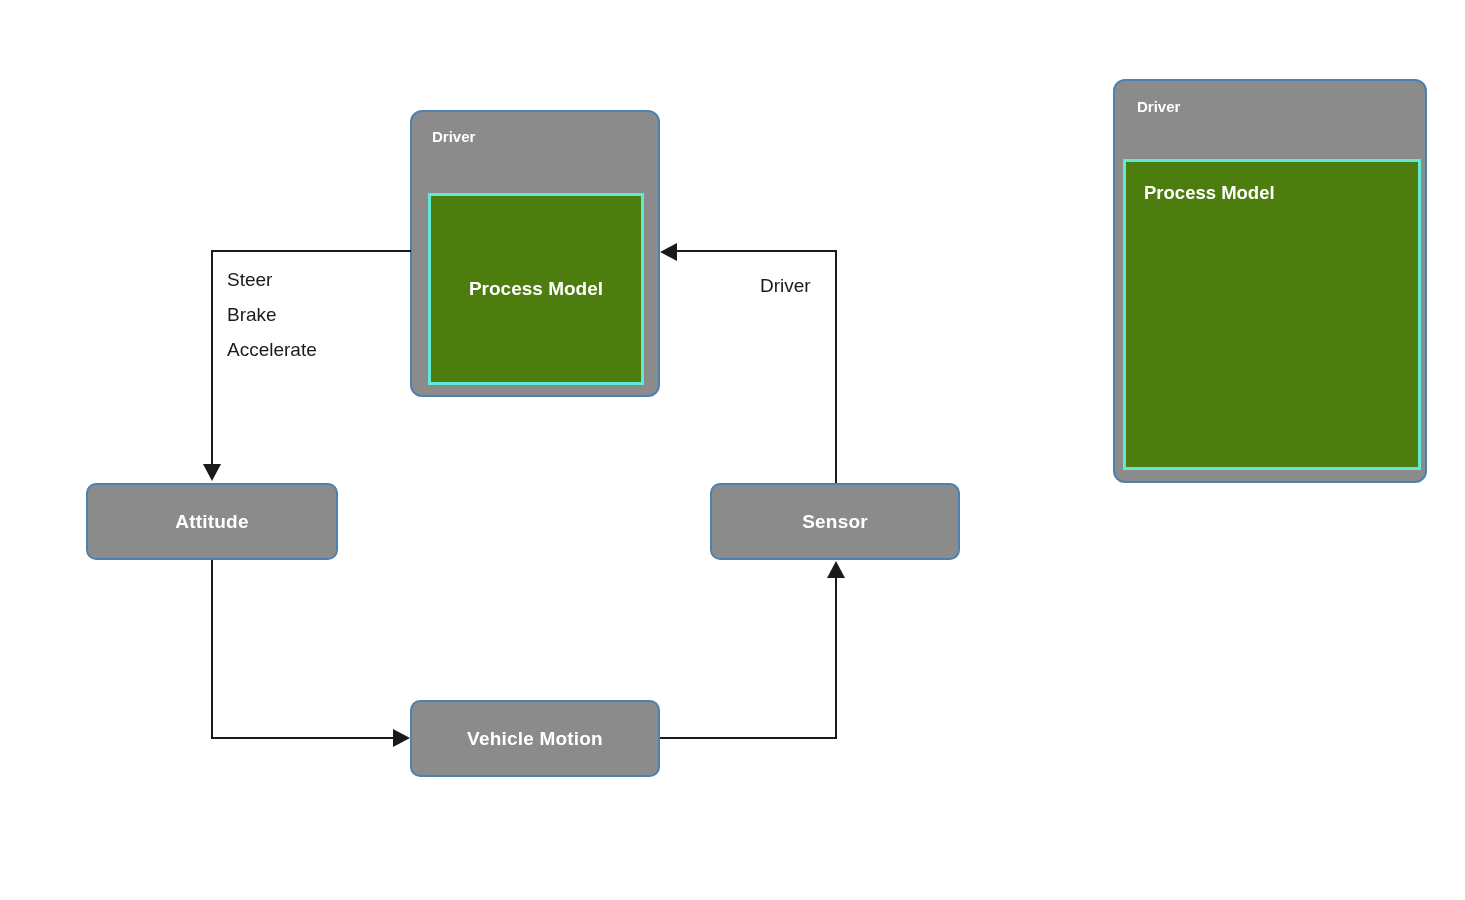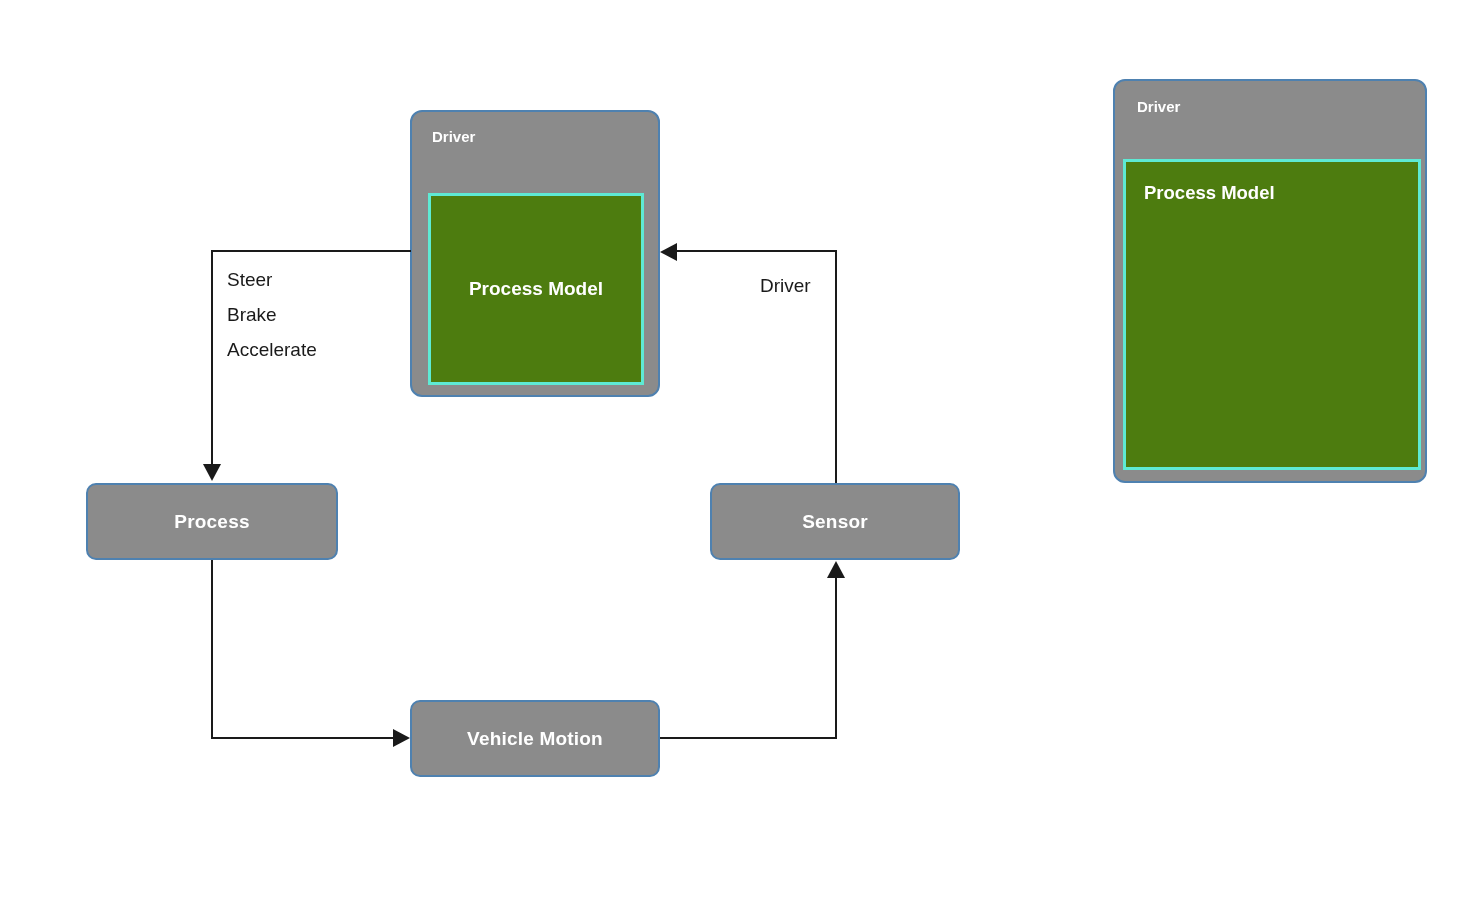--- a/index.html
+++ b/index.html
@@ -130,21 +130,21 @@
 <div id="canvas">
 
   <div class="driver-panel" style="left:410px; top:110px; width:250px; height:287px;">
     <div class="panel-title" style="left:20px; top:16px;">Driver</div>
     <div class="inner-panel" style="left:16px; top:65px; width:216px; height:192px;">
       <div class="inner-centered-label">Process Model</div>
     </div>
   </div>
 
   <div class="node" style="left:86px; top:483px; width:252px; height:77px;">
-    <span>Process</span>
+    <span>Attitude</span>
   </div>
 
   <div class="node" style="left:710px; top:483px; width:250px; height:77px;">
     <span>Sensor</span>
   </div>
 
   <div class="node" style="left:410px; top:700px; width:250px; height:77px;">
     <span>Vehicle Motion</span>
   </div>
 

